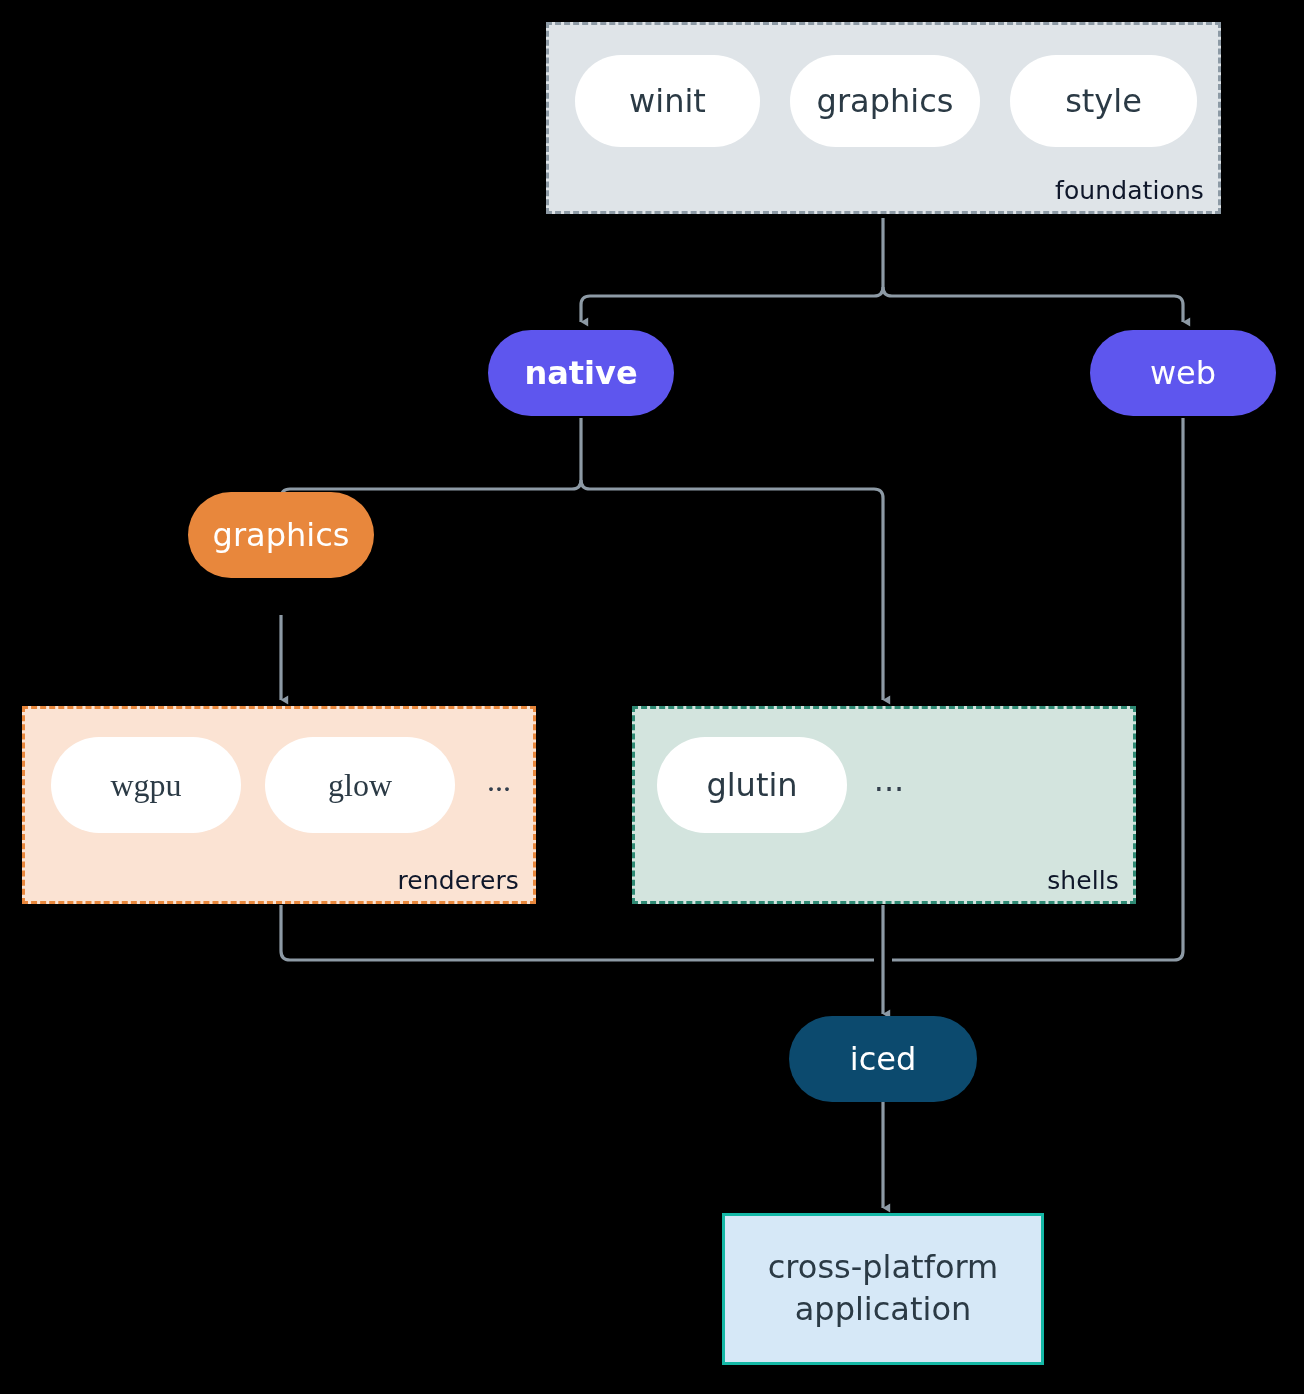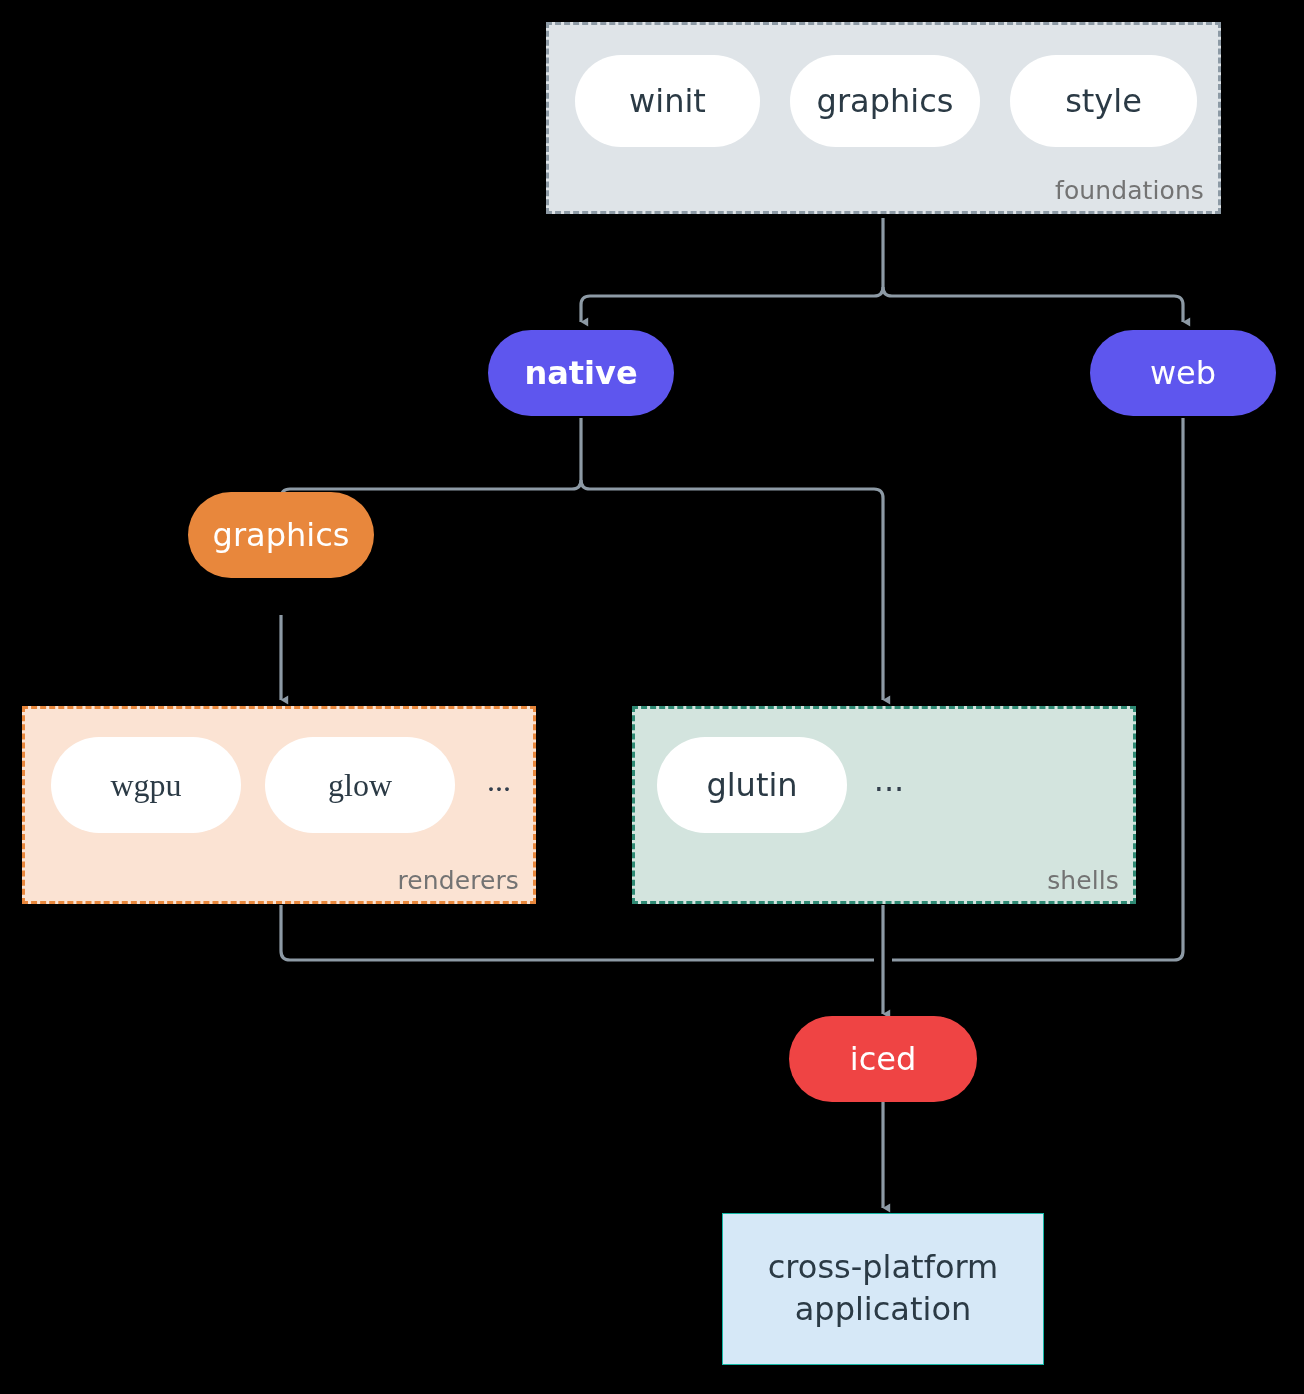--- a/index.html
+++ b/index.html
@@ -37,21 +37,21 @@
     top: 0;
     width: 100%;
     display: flex;
     align-items: center;
   }
   .group .group-label {
     position: absolute;
     right: 14px;
     bottom: 6px;
     font-size: 25px;
-    color: #737373;
+    color: #0f172a;
     letter-spacing: 0.1px;
     white-space: nowrap;
   }
 
   
   .pill {
     background: #ffffff;
     border-radius: 999px;
     display: flex;
     align-items: center;
@@ -177,23 +177,23 @@
               background:#d3e4de; border-color:#2f8a74;">
     <div class="pill-row" style="top:28px; height:96px; padding-left:22px; gap:22px;">
       <div class="pill" style="width:190px; height:96px;">
         <span>glutin</span>
       </div>
       <div class="ellipsis" style="height:96px; width:40px;">...</div>
     </div>
     <div class="group-label">shells</div>
   </div>
 
-  <div class="stadium" style="left:789px; top:1016px; width:188px; height:86px; background:#ef4444;">
+  <div class="stadium" style="left:789px; top:1016px; width:188px; height:86px; background:#0c4a6e;">
     <span>iced</span>
   </div>
 
   <div class="rect-node" style="left:722px; top:1213px; width:322px; height:152px;
-              background:#d6e8f7; border:1px solid #14b8a6; color:#2b3a45;">
+              background:#d6e8f7; border:3px solid #14b8a6; color:#2b3a45;">
     <span>cross-platform</span>
     <span>application</span>
   </div>
 
 </div>
 
 </body></html>

